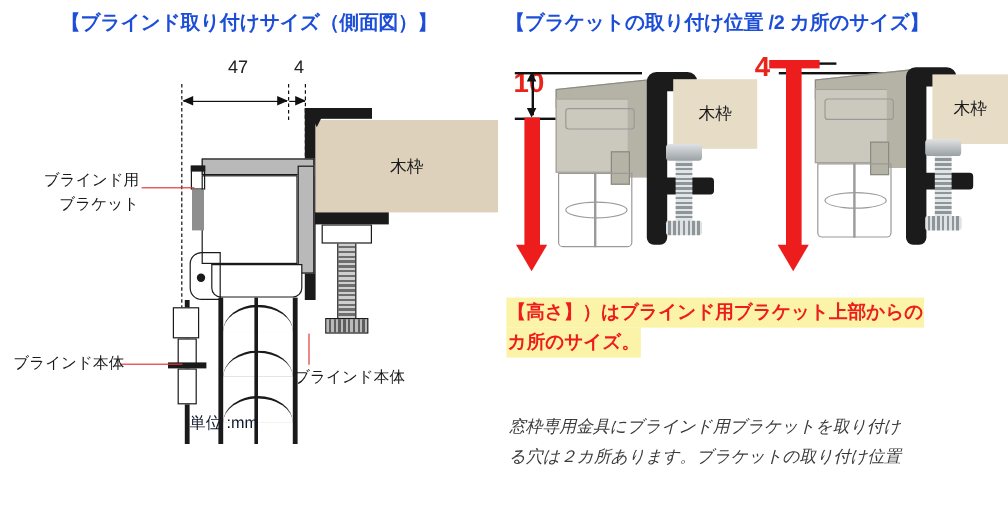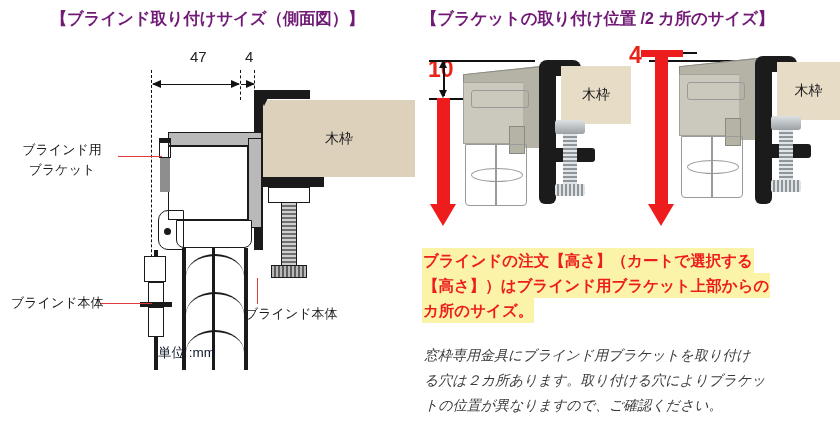--- a/index.html
+++ b/index.html
@@ -11,21 +11,21 @@
   }
   #root { position: relative; width: 840px; height: 424px; background: #fff; }
 
   .panel { position: absolute; top: 0; height: 424px; }
   #left-panel  { left: 0;   width: 415px; }
   #right-panel { left: 415px; width: 425px; }
 
   .panel-title {
     position: absolute; top: 8px; left: 0; width: 100%;
     text-align: center;
-    font-size: 16.5px; font-weight: bold; color: #701a75;
+    font-size: 16.5px; font-weight: bold; color: #1d4ed8;
     letter-spacing: -0.2px; white-space: nowrap;
   }
   #right-panel .panel-title { text-align: left; left: 6px; }
 
   
   #left-figure { position: absolute; left: 0; top: 40px; width: 415px; height: 340px; }
 
   .dim-num { position: absolute; font-size: 15px; color: #222; }
   .dashed-v {
     position: absolute; width: 0; border-left: 1px dashed #111;
@@ -37,21 +37,21 @@
 
   .wood-block {
     position: absolute;
     background: #ded1bc;
     display: flex; align-items: center; justify-content: center;
     font-size: 14px; color: #1a1a1a;
   }
 
   .callout-label {
     position: absolute; font-size: 13px; color: #1a1a1a; line-height: 1.5;
-    text-align: center; white-space: nowrap;
+    text-align: right; white-space: nowrap;
   }
   .callout-label.lead-right { text-align: left; }
   .red-leader { position: absolute; background: #e03b3b; }
 
   .unit-label { position: absolute; font-size: 13.5px; color: #0f172a; }
 
   
   .ink { position: absolute; }
   .blk { background: #1a1a1a; }
   .gry { background: #b9b9b9; }
@@ -262,24 +262,22 @@
           <span>木枠</span>
         </div>
 
         <div class="p-screw" style="left:144px; top:78px; width:30px; height:14px; border-radius:3px; background:linear-gradient(to bottom,#dfe2e4,#9aa0a4);"></div>
         <div class="p-screw" style="left:152px; top:92px; width:14px; height:54px; background:repeating-linear-gradient(to bottom,#e2e5e7 0 2px,#8f9699 2px 4px);"></div>
         <div class="p-screw" style="left:144px; top:142px; width:30px; height:12px; background:repeating-linear-gradient(to right,#dfe2e4 0 2px,#8f9699 2px 4px); border-radius:2px;"></div>
       </div>
     </div>
 
     <div class="hl-text">
-      <div class="hl-line">ブラインドの注文【高さ】（カートで選択する</div>
       <div class="hl-line">【高さ】）はブラインド用ブラケット上部からの</div>
       <div class="hl-line">カ所のサイズ。</div>
     </div>
 
     <div class="body-text">
       <div class="body-line">窓枠専用金具にブラインド用ブラケットを取り付け</div>
-      <div class="body-line">る穴は２カ所あります。取り付ける穴によりブラケッ</div>
-      <div class="body-line">トの位置が異なりますので、ご確認ください。</div>
+      <div class="body-line">る穴は２カ所あります。ブラケットの取り付け位置</div>
     </div>
   </div>
 </div>
 
 </body></html>

